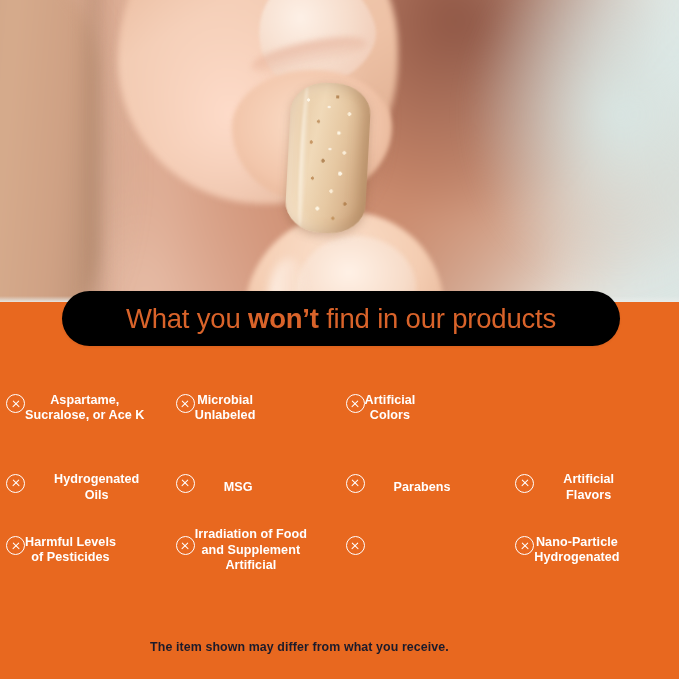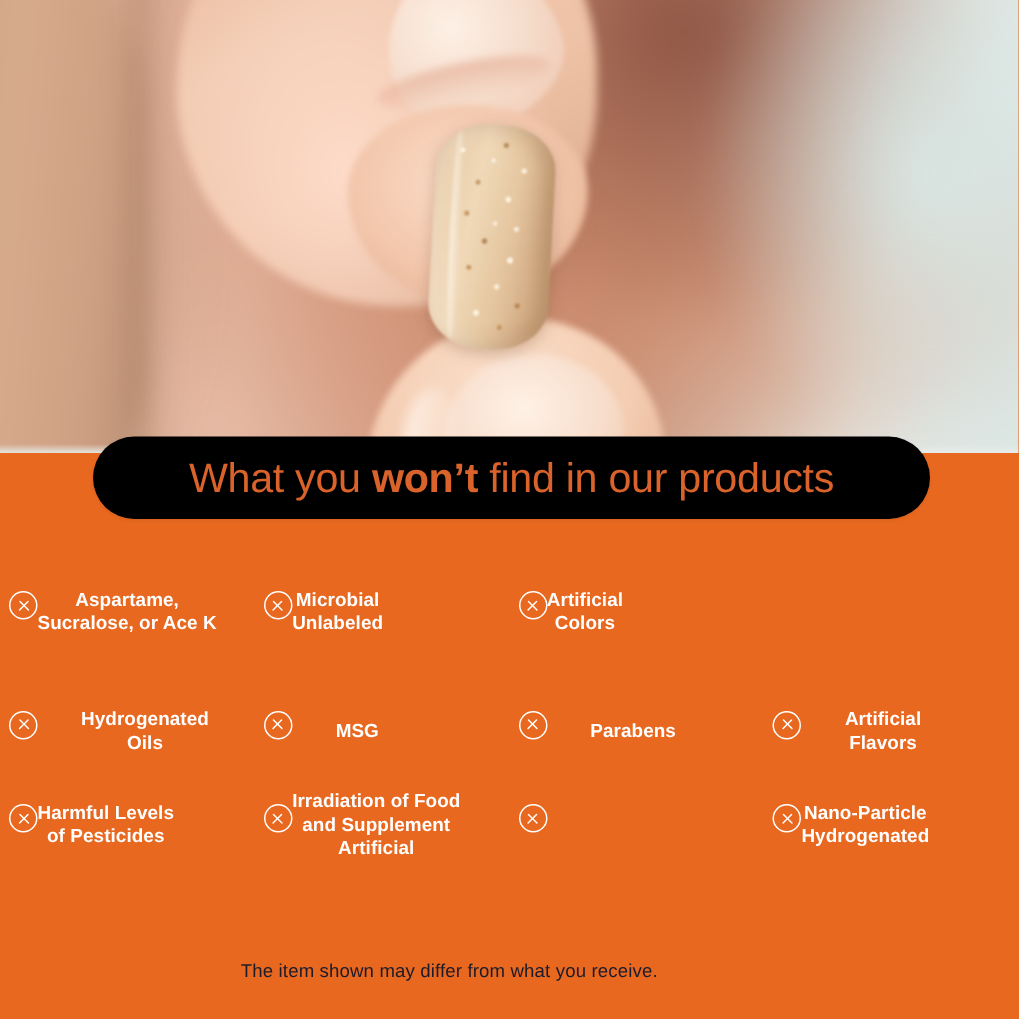--- a/index.html
+++ b/index.html
@@ -282,21 +282,21 @@
     white-space:pre-line;
   }
 
   .footnote {
     position:absolute;
     left:0; top:338px;
     width:599px;
     text-align:center;
     color:#1b1b2b;
     font-size:12.4px;
-    font-weight:400;
+    font-weight:700;
     letter-spacing:.1px;
   }
 </style>
 </head>
 <body>
 
 <div class="page">
 
   <div class="hero">
     <div class="bg-wash"></div>

